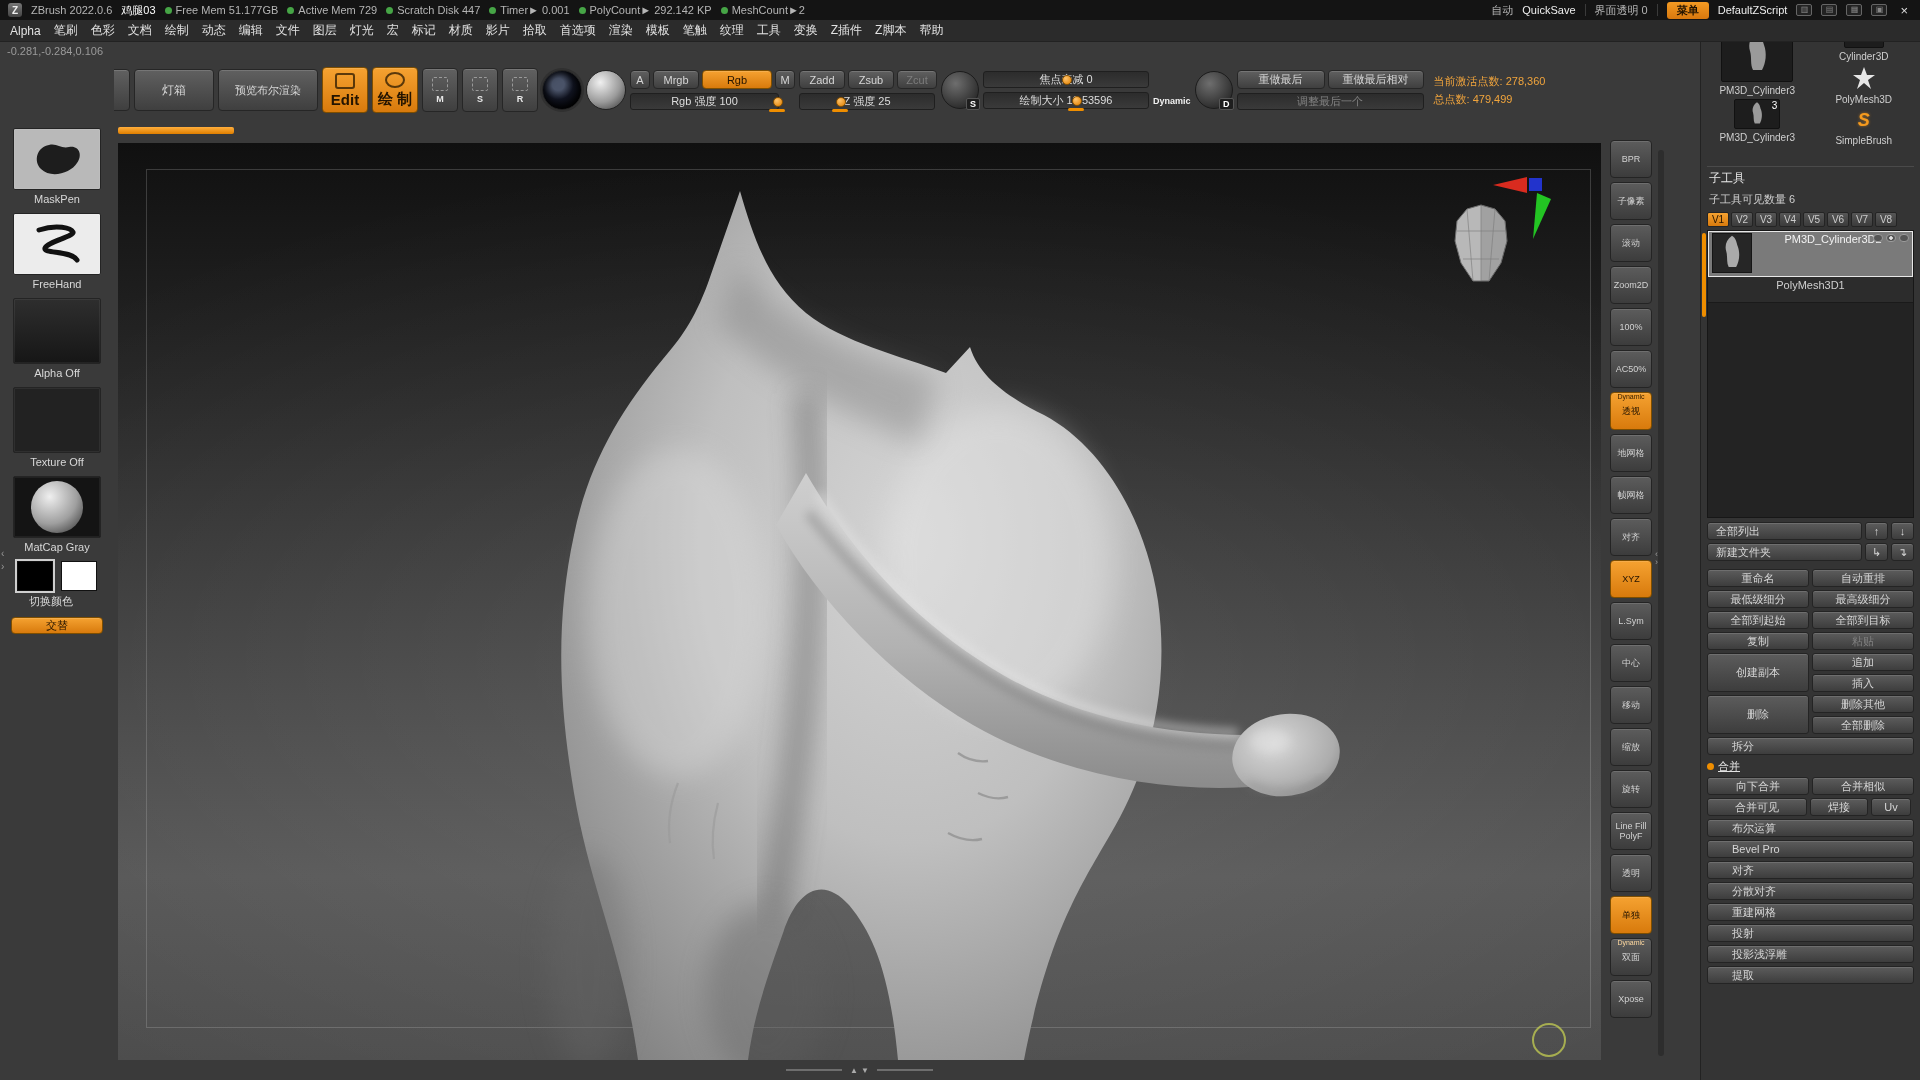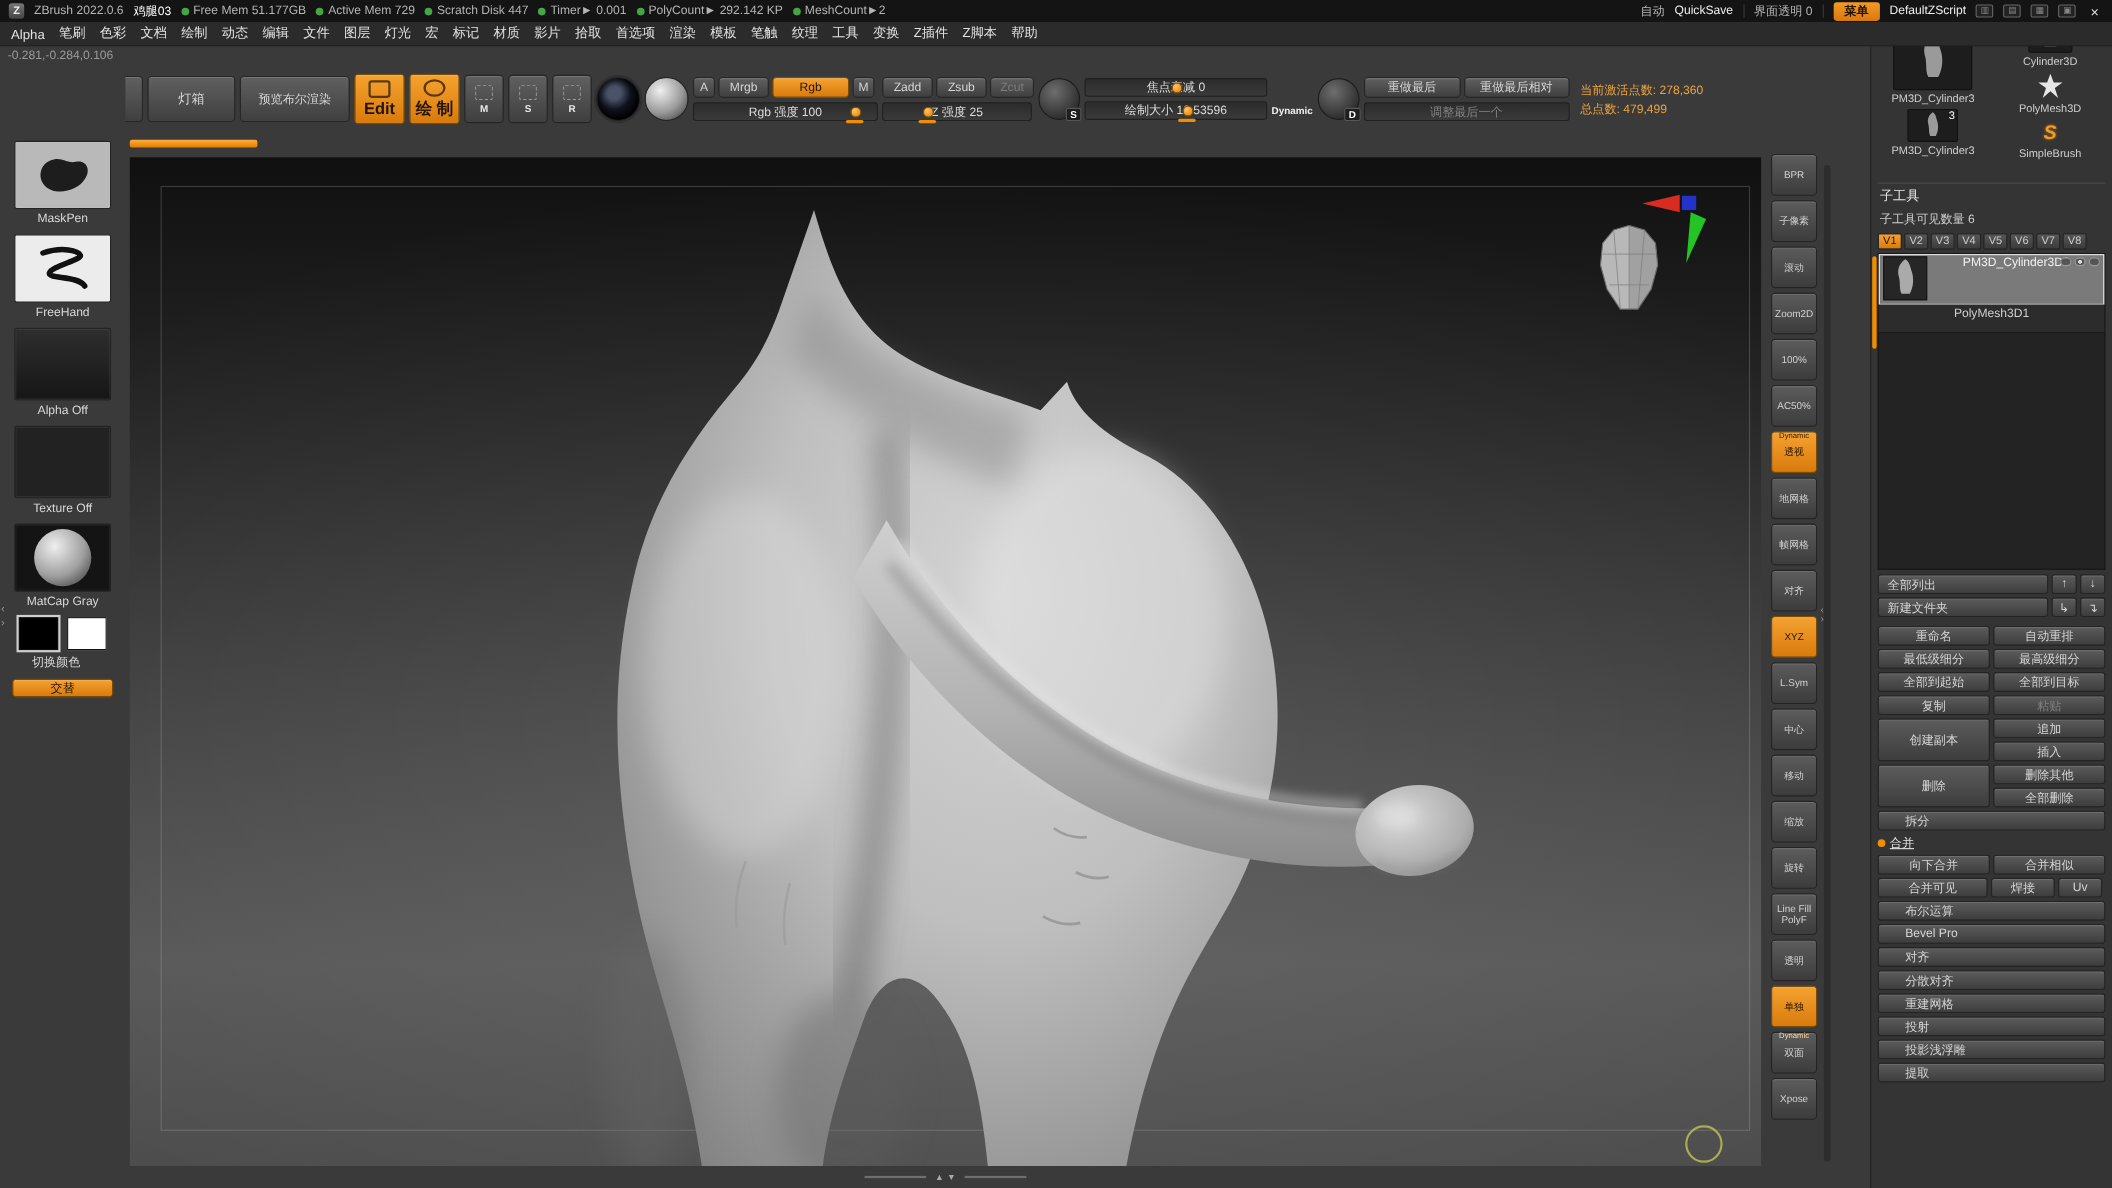--- a/index.html
+++ b/index.html
@@ -241,21 +241,21 @@
   <div class="sphere sphere1"></div>
   <div class="sphere sphere2"></div>
 
   <div class="grp">
     <div class="grp-row">
       <div class="btn pbtn" style="width:20px">A</div>
       <div class="btn pbtn" style="width:46px">Mrgb</div>
       <div class="btn pbtn orange" style="width:70px">Rgb</div>
       <div class="btn pbtn" style="width:20px">M</div>
     </div>
-    <div class="slider" style="width:168px">
+    <div class="slider" style="width:149px">
       <span>Rgb 强度 100</span>
       <span class="knob" style="left:142px"></span>
       <span class="mark" style="left:138px"></span>
     </div>
   </div>
 
   <div class="grp">
     <div class="grp-row">
       <div class="btn pbtn" style="width:46px">Zadd</div>
       <div class="btn pbtn" style="width:46px">Zsub</div>

